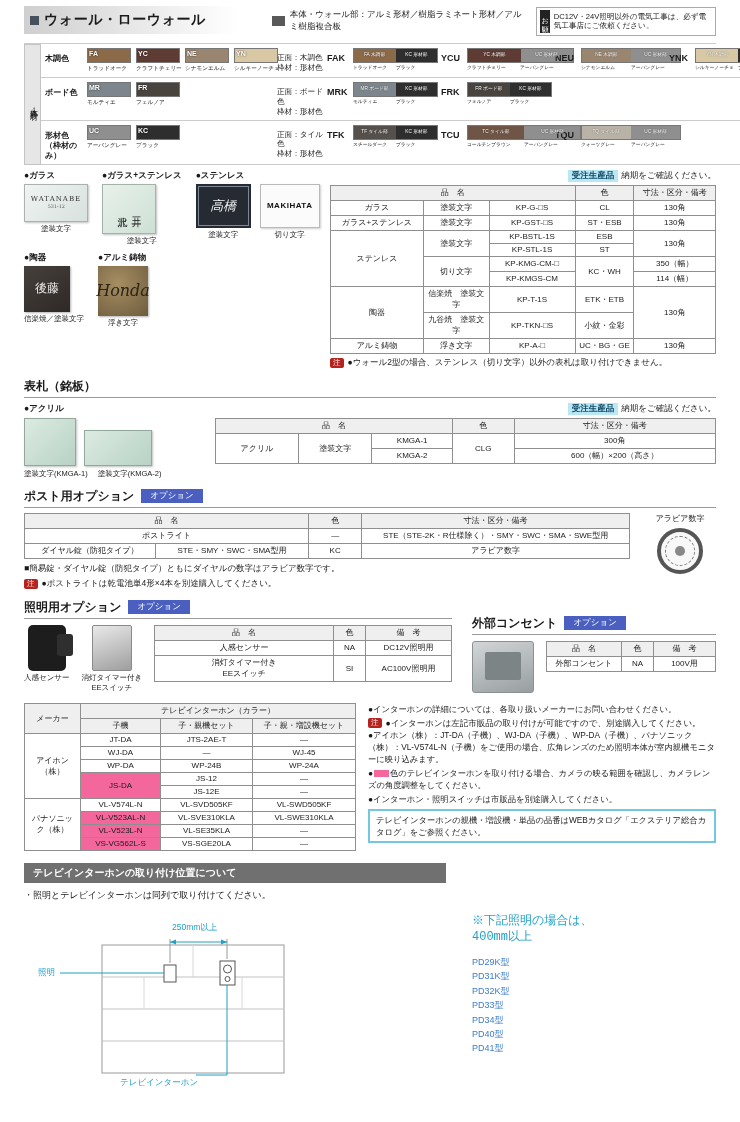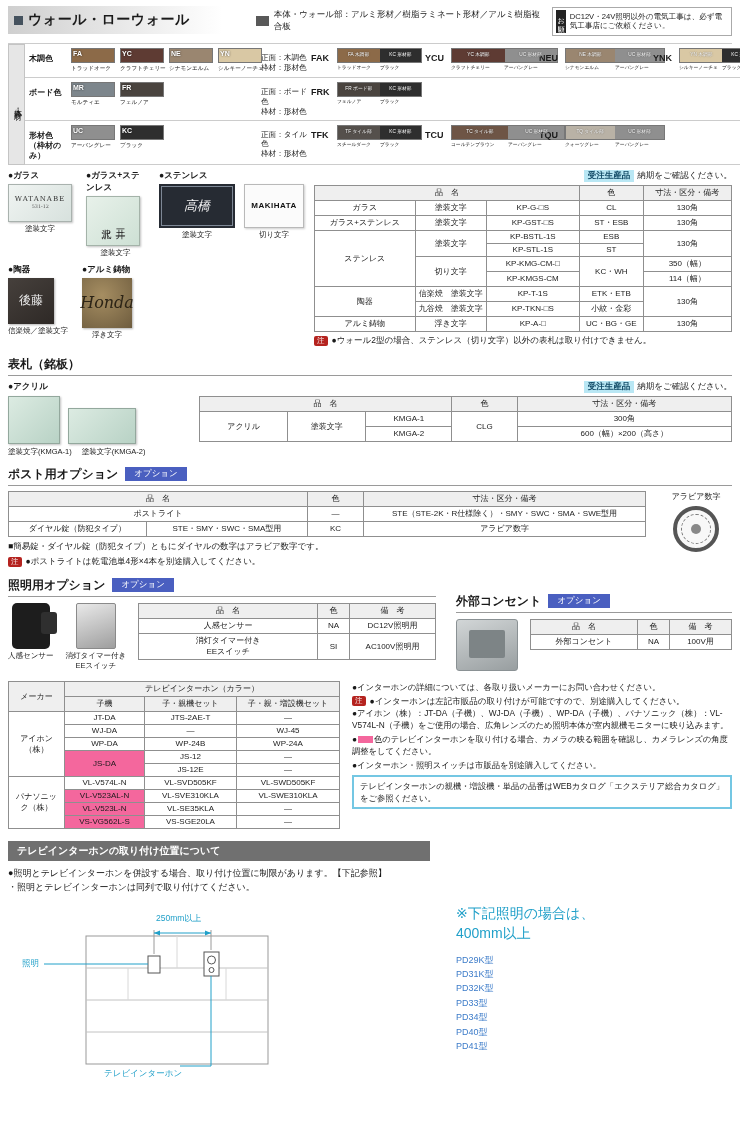--- a/index.html
+++ b/index.html
@@ -1,18 +1,18 @@
 <!DOCTYPE html>
 <html style="--badge-blue: #4a5fc0; --cyan-bg: #b9e7f4; --cyan-text: #21a0c9; --blue-text: #3d7cc9; --note-red: #b5231f; --pink: #f4679d; --bar-gray: #707070;"><head>
 <meta charset="utf-8">
 <style>
 *{margin:0;padding:0;box-sizing:border-box;}
 html,body{background:#fff;}
 body{width:740px;font-family:"Liberation Sans","DejaVu Sans",sans-serif;font-size:9px;color:#1a1a1a;}
-.page{width:740px;min-height:1122px;padding:6px 8px 10px;position:relative;background:#fff;}
+.page{width:740px;min-height:1122px;padding:6px 24px 10px;position:relative;background:#fff;}
 
 
 .top{display:flex;align-items:flex-start;gap:10px;}
 .title-bar{display:flex;align-items:center;gap:5px;background:linear-gradient(90deg,#cfcfcf,#ffffff 90%);padding:5px 6px;width:238px;flex:none;}
 .bullet{width:9px;height:9px;background:#45525e;flex:none;}
 .title{font-size:14px;font-weight:bold;letter-spacing:.5px;}
 .mat{display:flex;align-items:center;gap:5px;margin-top:3px;flex:1;}
 .v-label{background:#595959;color:#fff;writing-mode:vertical-rl;font-size:8px;line-height:1.1;padding:3px 2px;letter-spacing:2px;flex:none;}
 .mat-text{font-size:8.5px;}
 .notice{border:1px solid #aaa;display:flex;gap:4px;padding:2px 3px;width:180px;flex:none;align-items:center;margin-top:1px;}
@@ -60,21 +60,21 @@
 .prod-row{display:flex;gap:14px;margin-bottom:6px;}
 .prod-label{font-size:8.5px;font-weight:bold;margin-bottom:2px;}
 .plates{display:flex;gap:9px;}
 .plate-cell{text-align:center;}
 .caption{font-size:7.5px;margin-top:2px;text-align:center;}
 .plate{display:flex;align-items:center;justify-content:center;font-family:"DejaVu Serif","Liberation Serif",serif;}
 .plate-glass{width:64px;height:38px;background:linear-gradient(135deg,#f0f4f2,#d7e1dd);border:1px solid #a9b2ae;flex-direction:column;box-shadow:1px 1px 2px rgba(0,0,0,.25);}
 .pg1{font-size:7px;letter-spacing:1px;color:#333;}
 .pg2{font-size:7px;transform:scale(.7);color:#555;}
 .plate-glass2{width:54px;height:50px;background:linear-gradient(135deg,#e8f1ea,#cde0d4);border:1px solid #a4b3a9;writing-mode:vertical-rl;white-space:pre-line;font-size:10px;color:#2c2c2c;box-shadow:1px 1px 2px rgba(0,0,0,.25);}
-.plate-dark{width:76px;height:44px;background:#262b33;color:#f2f2f2;font-size:13px;font-style:italic;box-shadow:inset 0 0 0 2px #262b33,inset 0 0 0 3px #7d8795;}
+.plate-dark{width:55px;height:44px;background:#262b33;color:#f2f2f2;font-size:13px;font-style:italic;box-shadow:inset 0 0 0 2px #262b33,inset 0 0 0 3px #7d8795;}
 .plate-white{width:60px;height:44px;background:#fbfbfb;border:1px solid #b9b9b9;font-family:"Liberation Sans",sans-serif;font-weight:bold;font-size:8px;letter-spacing:.5px;color:#111;box-shadow:1px 1px 2px rgba(0,0,0,.2);}
 .plate-brown{width:46px;height:46px;background:linear-gradient(145deg,#46403c,#2e2926);color:#eee;font-size:12px;box-shadow:1px 1px 2px rgba(0,0,0,.3);}
 .plate-kutani{width:46px;height:46px;background:radial-gradient(circle at 32% 30%,#3a5c82,#1f3650);color:#fff;writing-mode:vertical-rl;font-size:11px;position:relative;box-shadow:1px 1px 2px rgba(0,0,0,.3);}
 .kutani-sub{position:absolute;left:2px;bottom:3px;writing-mode:horizontal-tb;font-size:6px;transform:scale(.7);transform-origin:left bottom;color:#d9c06a;letter-spacing:1px;}
 .plate-bronze{width:50px;height:50px;background:radial-gradient(circle at 40% 35%,#a68e62,#6e5c3e);color:#2c2416;font-style:italic;font-size:16px;box-shadow:1px 1px 2px rgba(0,0,0,.3);}
 .hyo-right{flex:1;}
 .hyo-right .order-line{justify-content:flex-end;margin-bottom:3px;}
 
 
 .meiban-wrap{display:flex;gap:16px;margin-top:5px;}
@@ -117,21 +117,21 @@
 .web-box{border:2px solid #74c7e3;padding:3px 6px;margin-top:4px;font-size:8.3px;}
 
 
 .mount{margin-top:12px;}
 .mount-bar{width:422px;background:var(--bar-gray);color:#fff;font-weight:bold;font-size:10px;padding:3px 9px;}
 .mount-lines{margin-top:6px;font-size:9px;line-height:1.55;}
 .mount-body{display:flex;margin-top:6px;}
 .diagram{position:relative;width:378px;height:182px;flex:none;}
 .diagram .lbl{position:absolute;color:var(--cyan-text);font-size:8.5px;white-space:nowrap;}
 .mount-notes{margin-left:70px;padding-top:4px;}
-.mount-note-line{color:var(--cyan-text);font-size:14px;line-height:1.4;}
+.mount-note-line{color:var(--cyan-text);font-size:12px;line-height:1.4;font-family:Liberation Mono, monospace;}
 .models{margin-top:9px;color:var(--blue-text);font-size:9px;line-height:1.6;}
 </style>
 </head>
 <body>
 
 <div class="page">
 
   <div class="top">
     <div class="title-bar">
       <span class="bullet"></span>
@@ -265,20 +265,37 @@
           <div class="chip">
               <div class="swatch" style="background-color: rgb(74, 68, 63);">
                 <span class="chip-code">FR</span>
               </div>
               <div class="chip-name">フェルノア</div>
             </div>
         </div>
         <div class="combo-header">正面：ボード色
 枠材：形材色</div>
         <div class="combos">
+          <div class="combo">
+              <span class="combo-code">MRK</span>
+              <div class="combo-main">
+                <div class="combo-swatch">
+                  <div class="half" style="background-color: rgb(125, 134, 140);">
+                    <span>MR ボード部</span>
+                  </div>
+                  <div class="half" style="background-color: rgb(46, 46, 46);">
+                    <span>KC 形材部</span>
+                  </div>
+                </div>
+                <div class="combo-names">
+                  <span>モルティエ</span>
+                  <span>ブラック</span>
+                </div>
+              </div>
+            </div>
           <div class="combo">
               <span class="combo-code">FRK</span>
               <div class="combo-main">
                 <div class="combo-swatch">
                   <div class="half" style="background-color: rgb(74, 68, 63);">
                     <span>FR ボード部</span>
                   </div>
                   <div class="half" style="background-color: rgb(46, 46, 46);">
                     <span>KC 形材部</span>
                   </div>
@@ -719,21 +736,20 @@
       <p>●インターホン・照明スイッチは市販品を別途購入してください。</p>
       <div class="web-box">
         <span>テレビインターホンの親機・増設機・単品の品番はWEBカタログ「エクステリア総合カタログ」をご参照ください。</span>
       </div>
     </div>
   </div>
 
   <div class="mount">
     <div class="mount-bar">テレビインターホンの取り付け位置について</div>
     <div class="mount-lines">
-      <div>●照明とテレビインターホンを併設する場合、取り付け位置に制限があります。【下記参照】</div>
       <div>・照明とテレビインターホンは同列で取り付けてください。</div>
     </div>
     <div class="mount-body">
       <div class="diagram">
         <svg width="378" height="182" viewBox="0 0 378 182">
           <rect x="78" y="36" width="182" height="128" fill="none" stroke="#999" stroke-width="1"></rect>
           <line x1="78" y1="68" x2="260" y2="68" stroke="#c2c2c2"></line>
           <line x1="78" y1="100" x2="260" y2="100" stroke="#c2c2c2"></line>
           <line x1="78" y1="132" x2="260" y2="132" stroke="#c2c2c2"></line>
           <line x1="169" y1="36" x2="169" y2="68" stroke="#d8d8d8"></line>

